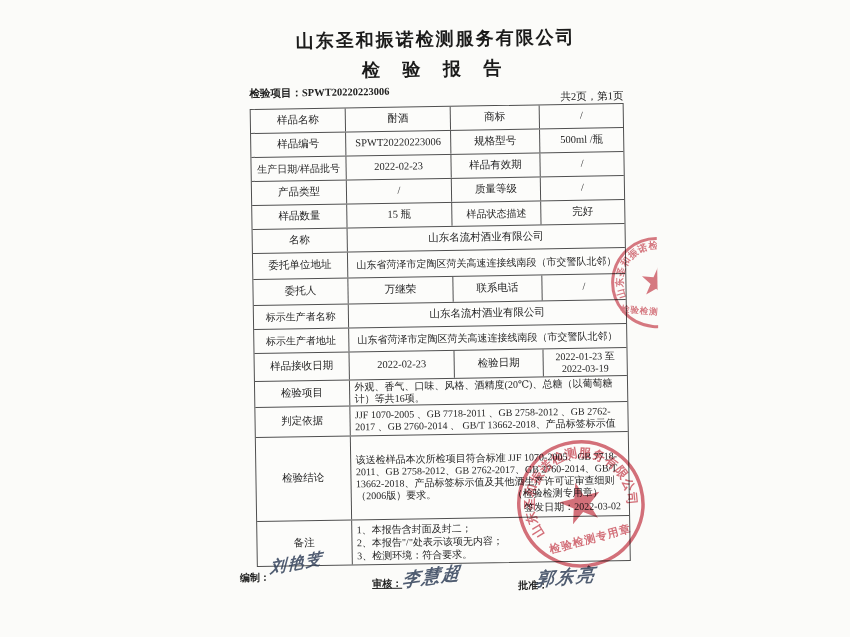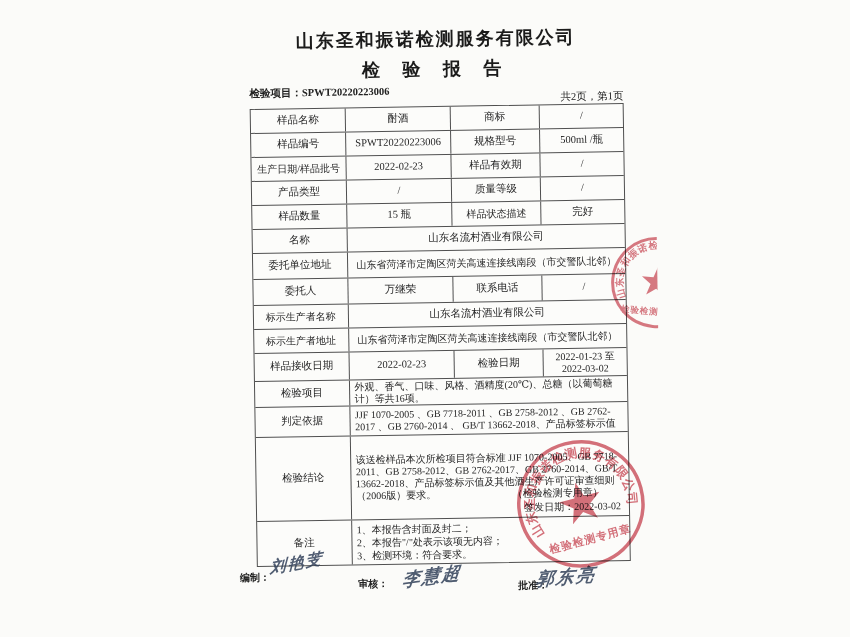--- a/index.html
+++ b/index.html
@@ -127,21 +127,21 @@
       <div class="td c1 small">标示生产者地址</div>
       <div class="td span3 small">山东省菏泽市定陶区菏关高速连接线南段（市交警队北邻）</div>
     </div>
 
     <div class="tr h28">
       <div class="td c1">样品接收日期</div>
       <div class="td c2">2022-02-23</div>
       <div class="td c3">检验日期</div>
       <div class="td c4 small">
         <span>2022-01-23 至</span>
-        <span>2022-03-02</span>
+        <span>2022-03-19</span>
       </div>
     </div>
 
     <div class="tr h26">
       <div class="td c1">检验项目</div>
       <div class="td span3 small left">外观、香气、口味、风格、酒精度(20℃)、总糖（以葡萄糖计）等共16项。</div>
     </div>
 
     <div class="tr h30">
       <div class="td c1">判定依据</div>
@@ -164,21 +164,21 @@
         <span class="note-line">2、本报告"/"处表示该项无内容；</span>
         <span class="note-line">3、检测环境：符合要求。</span>
       </div>
     </div>
 
   </div>
 
   <div class="sig-label" style="left:236px;top:568px;">编制：</div>
   <div class="sig sig1">刘艳芰</div>
 
-  <div class="sig-label" style="left:354px;top:576px;">审核：</div>
+  <div class="sig-label" style="left:368px;top:576px;text-decoration:underline;">审核：</div>
   <div class="sig sig2">李慧超</div>
 
   <div class="sig-label" style="left:498px;top:580px;margin-left:16px;">批准：</div>
   <div class="sig sig3">郭东亮</div>
 
   <div class="seam-clip">
     <svg class="seam-stamp" viewBox="0 0 100 100">
       <circle cx="50" cy="48" r="44" fill="none" stroke-width="3" stroke="#c5404d"></circle>
       <polygon points="50,32 53.6,43 65.2,43.1 55.9,49.9 59.4,60.9 50,54.2 40.6,60.9 44.1,49.9 34.8,43.1 46.4,43" fill="#c5404d"></polygon>
       <path id="seamArc" d="M 20.6 65 A 34 34 0 1 1 79.4 65" fill="none"></path>

